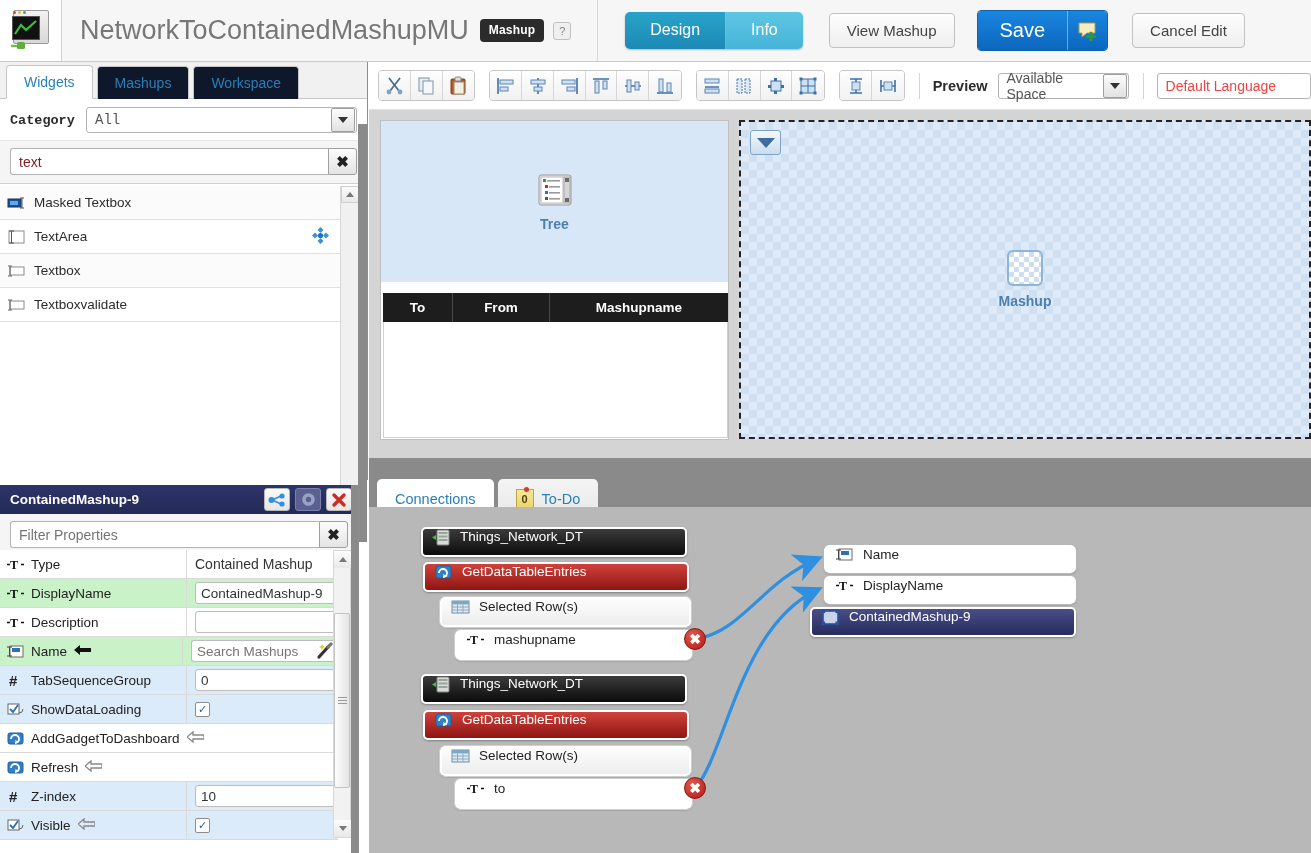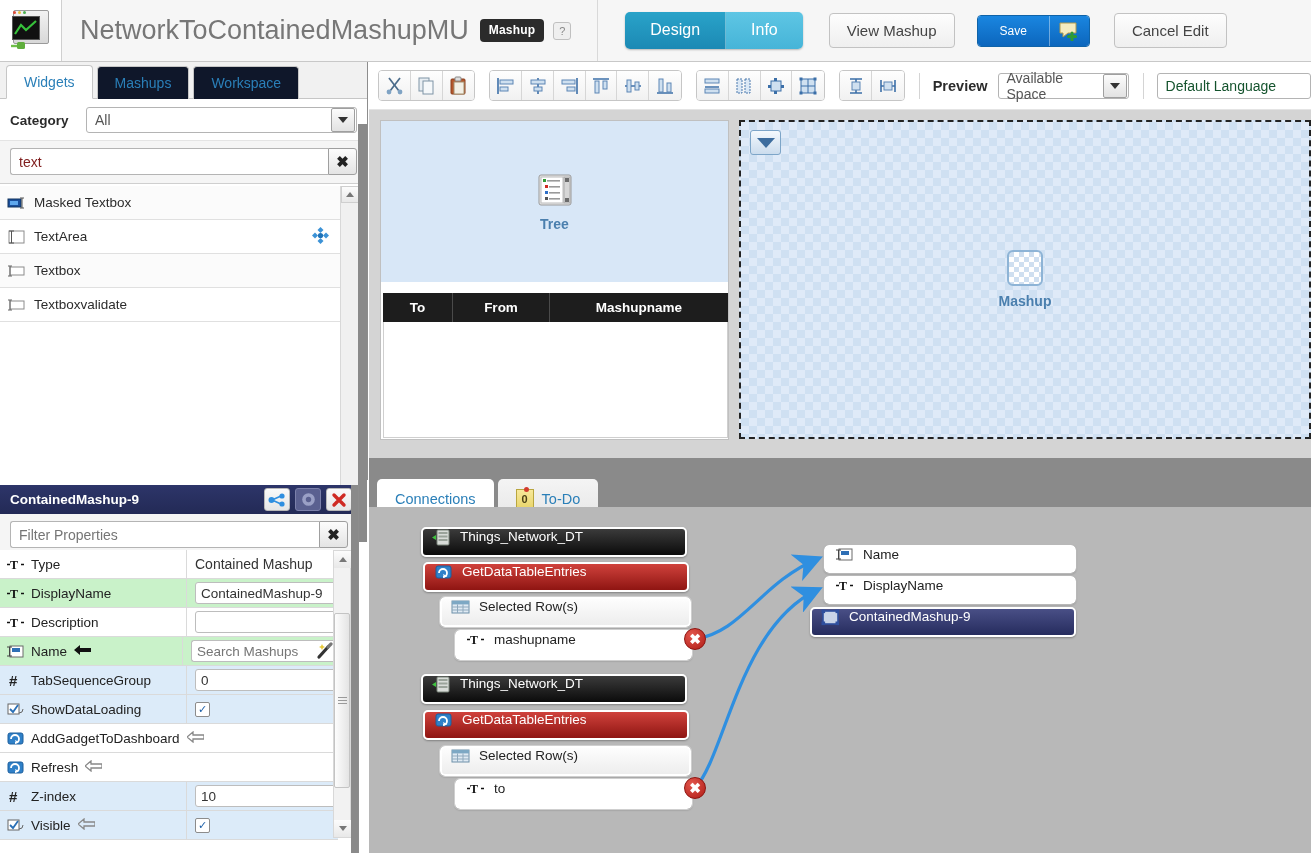--- a/index.html
+++ b/index.html
@@ -75,21 +75,21 @@
     border-radius: 4px; padding: 8px 17px; font-size: 15px; color: #444;
     cursor: pointer;
   }
   #view-mashup-btn { margin-left: 26px; }
   #save-btn-wrap {
     margin-left: 22px; display: flex; border-radius: 4px; overflow: hidden;
     border: 1px solid #0f63a8; cursor: pointer;
   }
   #save-btn {
     background: linear-gradient(#1a86e0,#0c66bd); color: #fff;
-    font-size: 12px; padding: 8px 22px;
+    font-size: 20px; padding: 8px 22px;
   }
   #save-extra {
     background: linear-gradient(#1a86e0,#0c66bd);
     border-left: 1px solid rgba(255,255,255,.4);
     width: 40px; display: flex; align-items: center; justify-content: center;
   }
   #cancel-edit-btn { margin-left: 24px; }
 
   
   #left-panel {
@@ -103,20 +103,21 @@
   .ltab {
     padding: 8px 17px 8px 17px; font-size: 14px; color: #2a7fb8;
     background: #0f172a; border: 1px solid #c6c6c6; border-bottom: none;
     border-radius: 4px 4px 0 0; margin-right: 4px; cursor: pointer;
     position: relative; top: 1px;
   }
   .ltab.active { background: #fff; color: #2a7fb8; border-bottom: 1px solid #fff; }
   #category-row {
     display: flex; align-items: center; padding: 8px 10px 7px 10px;
     border-bottom: 1px solid #e4e4e4;
+    font-family: Liberation Mono, monospace;
   }
   #category-label { font-weight: bold; font-size: 13.5px; color: #2b2b2b; width: 76px; }
   .sel-wrap {
     flex: 1; display: flex; align-items: center;
     border: 1px solid #b4b4b4; border-radius: 3px; background: #fff; height: 26px;
   }
   .sel-val { flex: 1; padding-left: 8px; font-size: 14px; color: #555; }
   .sel-arrow {
     width: 24px; height: 24px; margin-right: 1px;
     border: 1px solid #9f9f9f; background: linear-gradient(#fcfcfc,#e2e2e2);
@@ -270,21 +271,21 @@
   .tb-icon:last-child { border-right: none; }
   .tb-div { width: 1px; height: 26px; background: #d4d4d4; margin: 0 13px 0 0; }
   #preview-label { font-weight: bold; font-size: 14.5px; color: #2b2b2b; margin-right: 10px; }
   #preview-select {
     display: flex; align-items: center; border: 1px solid #b4b4b4;
     border-radius: 3px; background: #fff; height: 26px; width: 136px; margin-right: 14px;
   }
   #lang-select {
     display: flex; align-items: center; border: 1px solid #b4b4b4;
     border-radius: 3px; background: #fff; height: 26px; width: 160px;
-    padding-left: 8px; font-size: 14px; color: #14532d;
+    padding-left: 8px; font-size: 14px; color: #ef4444;
   }
   #canvas {
     position: absolute; left: 0; top: 48px; width: 942px; height: 348px;
     background: #d4d4d4; padding: 10px 0 0 11px;
   }
   #left-container {
     position: absolute; left: 11px; top: 10px; width: 349px; height: 320px;
     background: #fff; border: 1px solid #c0c0c0;
   }
   #tree-widget {

